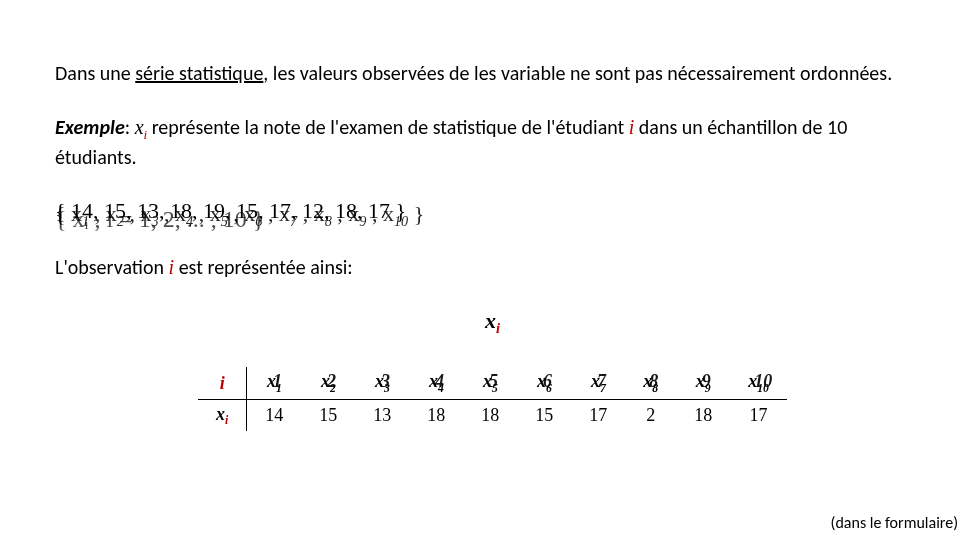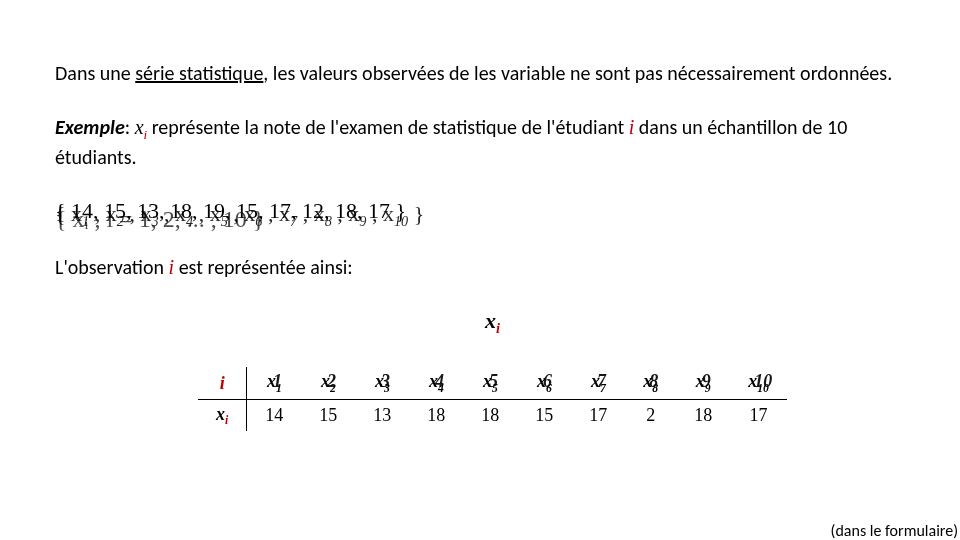--- a/index.html
+++ b/index.html
@@ -79,21 +79,21 @@
     position: absolute;
     left: 6px;
     top: 0;
     font-style: italic;
     font-weight: bold;
     opacity: 0.9;
   }
   .footer-note {
     position: absolute;
     right: 2px;
-    bottom: 0;
+    bottom: 8px;
     font-size: 16px;
   }
 </style>
 </head>
 <body>
 
 <div class="content">
 
   <p class="para">
     <span>Dans une </span><span class="underline">série statistique</span><span>, les valeurs observées de les variable ne sont pas nécessairement ordonnées.</span>

